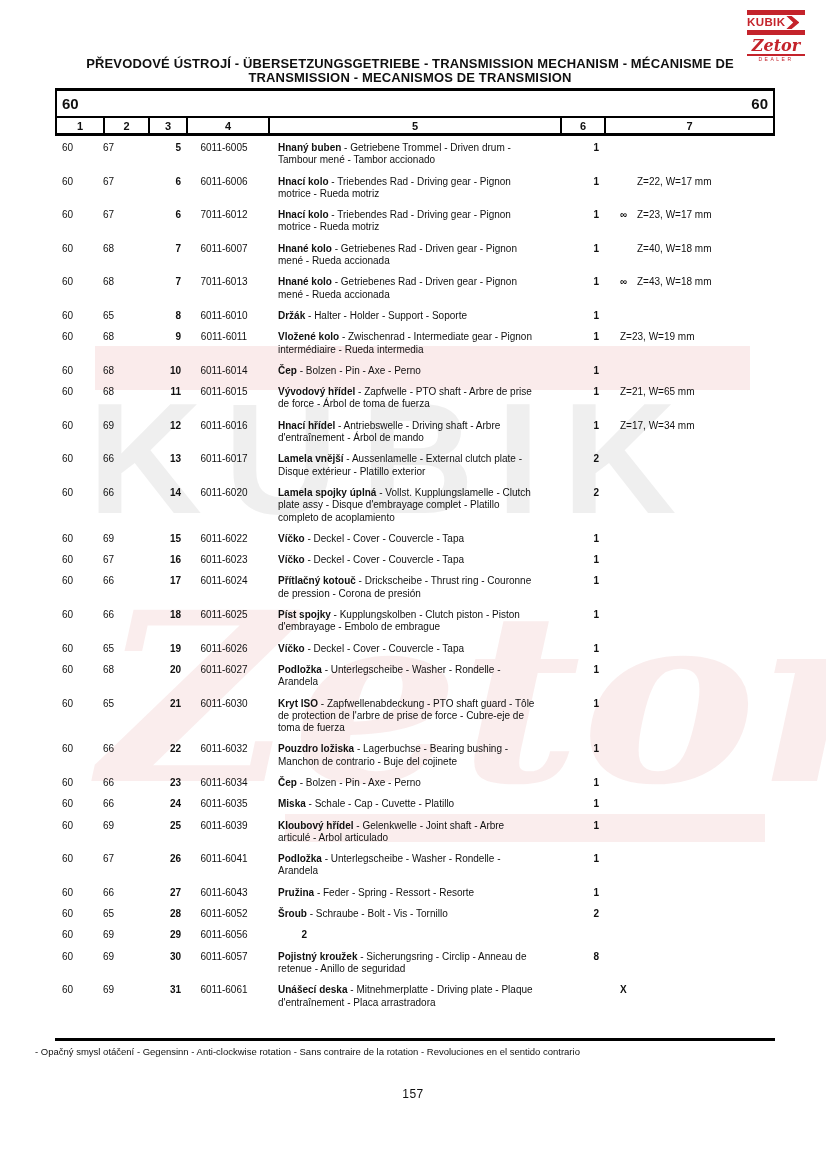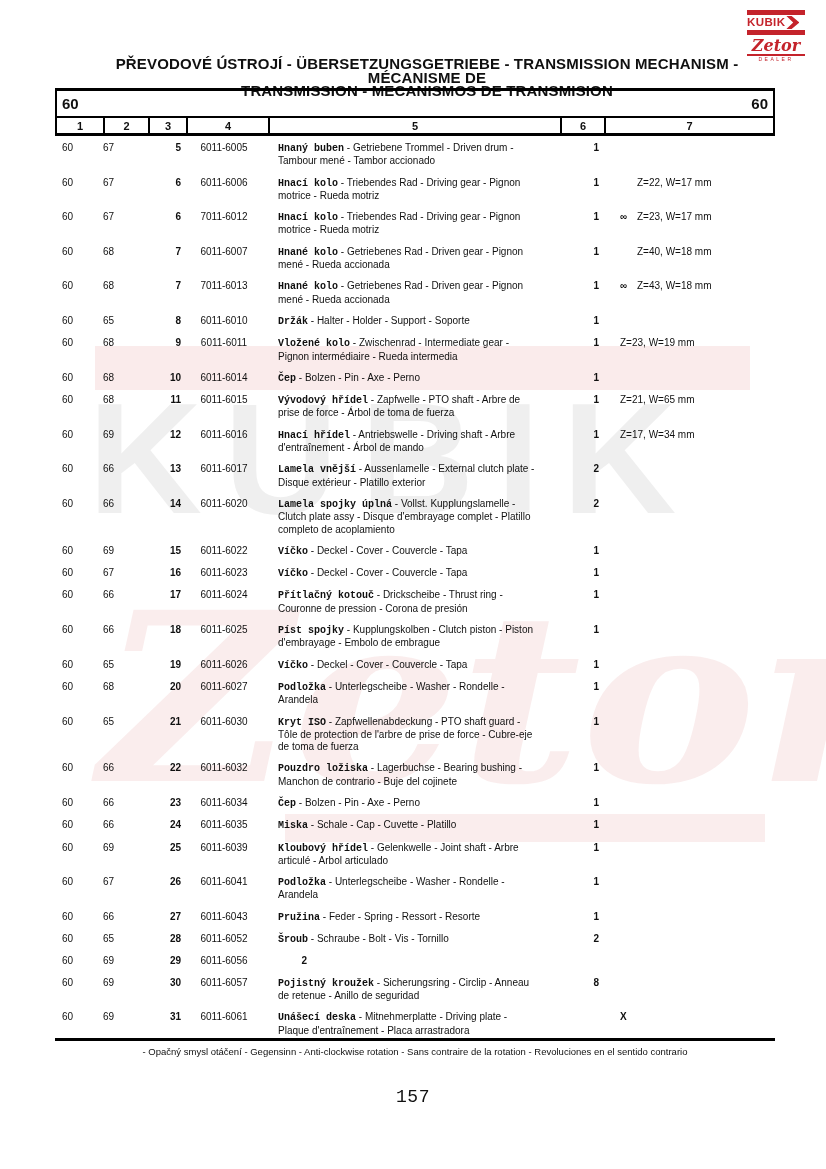--- a/index.html
+++ b/index.html
@@ -19,22 +19,22 @@
   .logo-bar{height:5px;background:#c4232b;margin-bottom:1px;}
   .logo-mid{display:flex;align-items:center;gap:1px;margin:0 0 1px 0;}
   .logo-name{color:#c4232b;font-weight:800;font-size:11.5px;letter-spacing:0.4px;line-height:13px;}
   .k-arrow{width:13px;height:13px;background:#c4232b;
            clip-path:polygon(0 0,40% 0,100% 50%,40% 100%,0 100%,52% 50%);}
   .logo-zetor{font-family:"DejaVu Serif",serif;font-style:italic;font-weight:bold;color:#c4232b;
               font-size:16px;line-height:17px;text-align:center;border-bottom:2px solid #c4232b;
               margin-top:2px;}
   .logo-dealer{color:#c4232b;font-size:5px;letter-spacing:2.5px;text-align:center;line-height:7px;}
   
-  .title{position:absolute;left:75px;top:57px;width:704px;text-align:center;z-index:2;
-         font-weight:bold;font-size:15px;line-height:13.5px;letter-spacing:0.15px;}
+  .title{position:absolute;left:58px;top:57px;width:704px;text-align:center;z-index:2;
+         font-weight:bold;font-size:13px;line-height:13.5px;letter-spacing:0.15px;}
   
   .tbl{position:absolute;left:55px;top:88px;width:720px;z-index:2;}
   .band{box-sizing:border-box;border:2px solid #000;border-top:3px solid #000;
         height:30px;display:flex;align-items:center;justify-content:space-between;
         font-weight:bold;font-size:15px;padding:0 5px;}
   .colhead{box-sizing:border-box;border-left:2px solid #000;border-right:2px solid #000;
            border-bottom:3px solid #000;height:18px;display:flex;
            font-weight:bold;font-size:11px;}
   .colhead .hc{box-sizing:border-box;border-right:2px solid #000;display:flex;
                align-items:center;justify-content:center;height:100%;}
@@ -43,29 +43,29 @@
   .rows{padding-top:6px;}
   .row{display:flex;margin-bottom:9px;font-size:10px;line-height:12.3px;}
   .c{box-sizing:border-box;}
   .c1{width:48px;padding-left:7px;}
   .c2{width:45px;text-align:left;}
   .c3{width:38px;text-align:right;padding-right:5px;font-weight:700;}
   .c4{width:82px;text-align:center;padding-right:6px;}
   .c5{width:292px;padding-left:10px;padding-right:22px;}
   .c6{width:44px;text-align:right;padding-right:5px;font-weight:700;}
   .c7{width:171px;padding-left:16px;white-space:nowrap;}
-  .nm{font-weight:700;font-family:Liberation Mono, monospace;}
+  .nm{font-weight:700;}
   .ccw{display:inline-block;width:17px;font-weight:700;}
   .b{font-weight:700;}
   
   .bottom-rule{position:absolute;left:55px;top:1038px;width:720px;border-top:3px solid #000;z-index:2;}
-  .footnote{position:absolute;left:35px;top:1046px;width:760px;text-align:center;
+  .footnote{position:absolute;left:35px;top:1046px;width:760px;text-align:left;
             font-size:9.5px;z-index:2;}
   .pagenum{position:absolute;left:0;top:1087px;width:826px;text-align:center;
-           font-size:18px;letter-spacing:0.5px;z-index:2;font-family:Liberation Mono, monospace;}
+           font-size:12px;letter-spacing:0.5px;z-index:2;}
 </style>
 </head>
 <body>
 
 <div class="page">
 
   <div class="wm wm-band1"></div>
   <div class="wm wm-kubik">KUBIK</div>
   <div class="wm wm-zetor">Zetor</div>
   <div class="wm wm-band2"></div>

